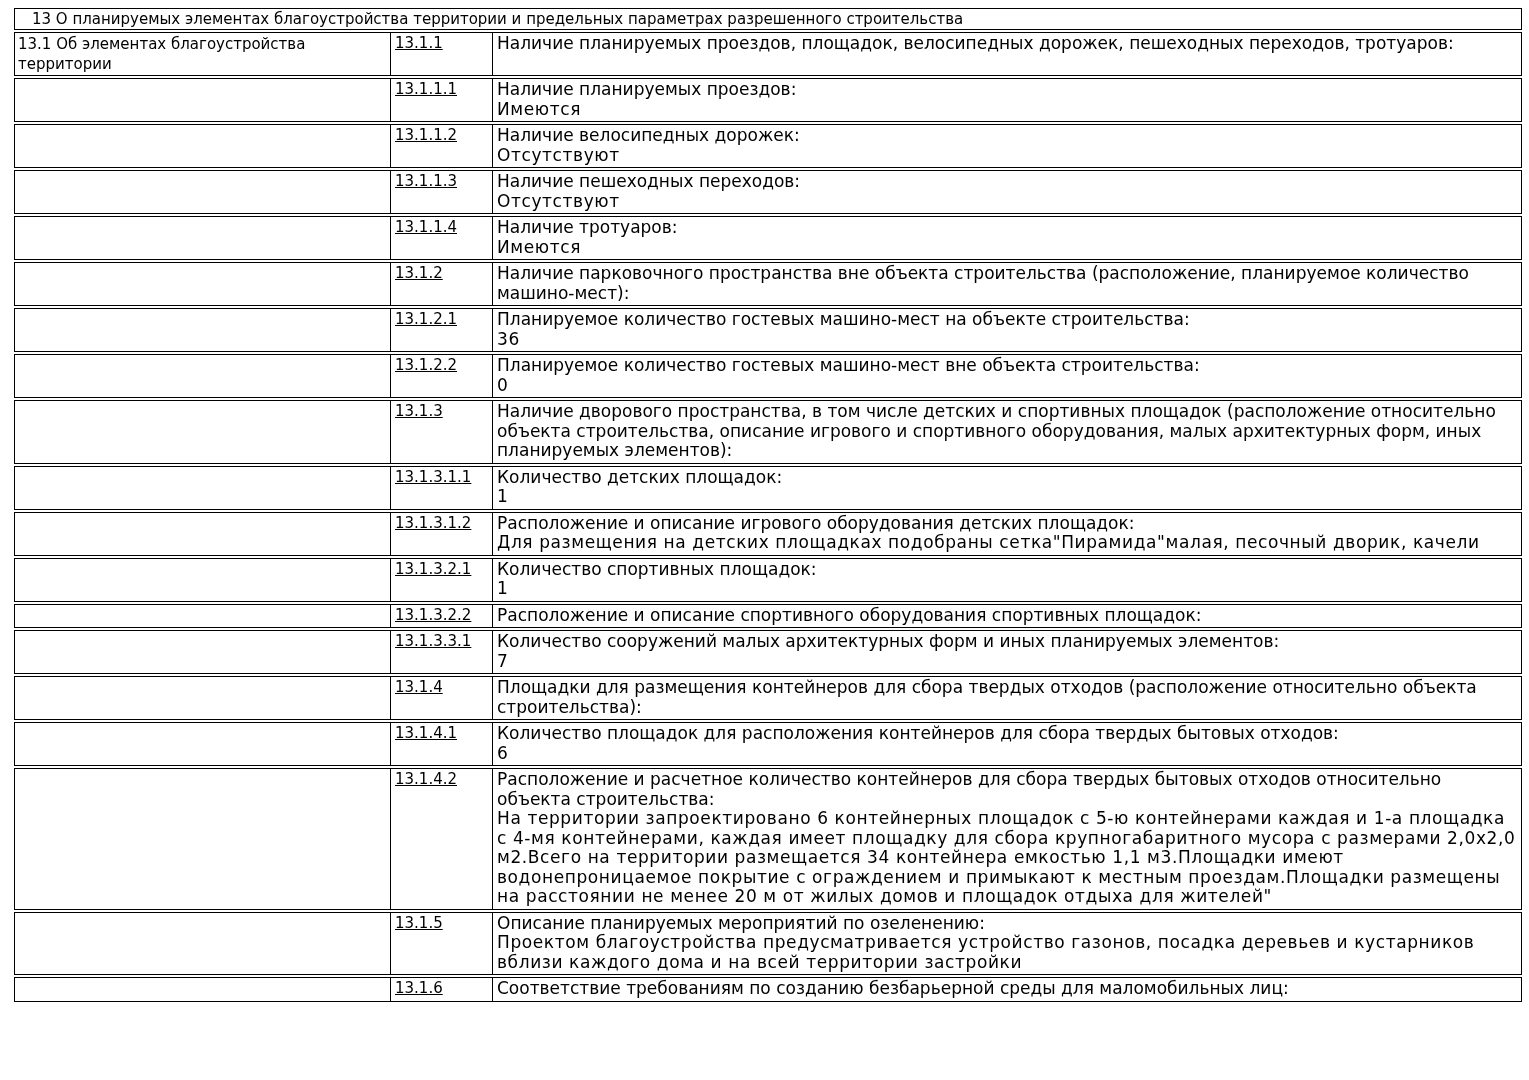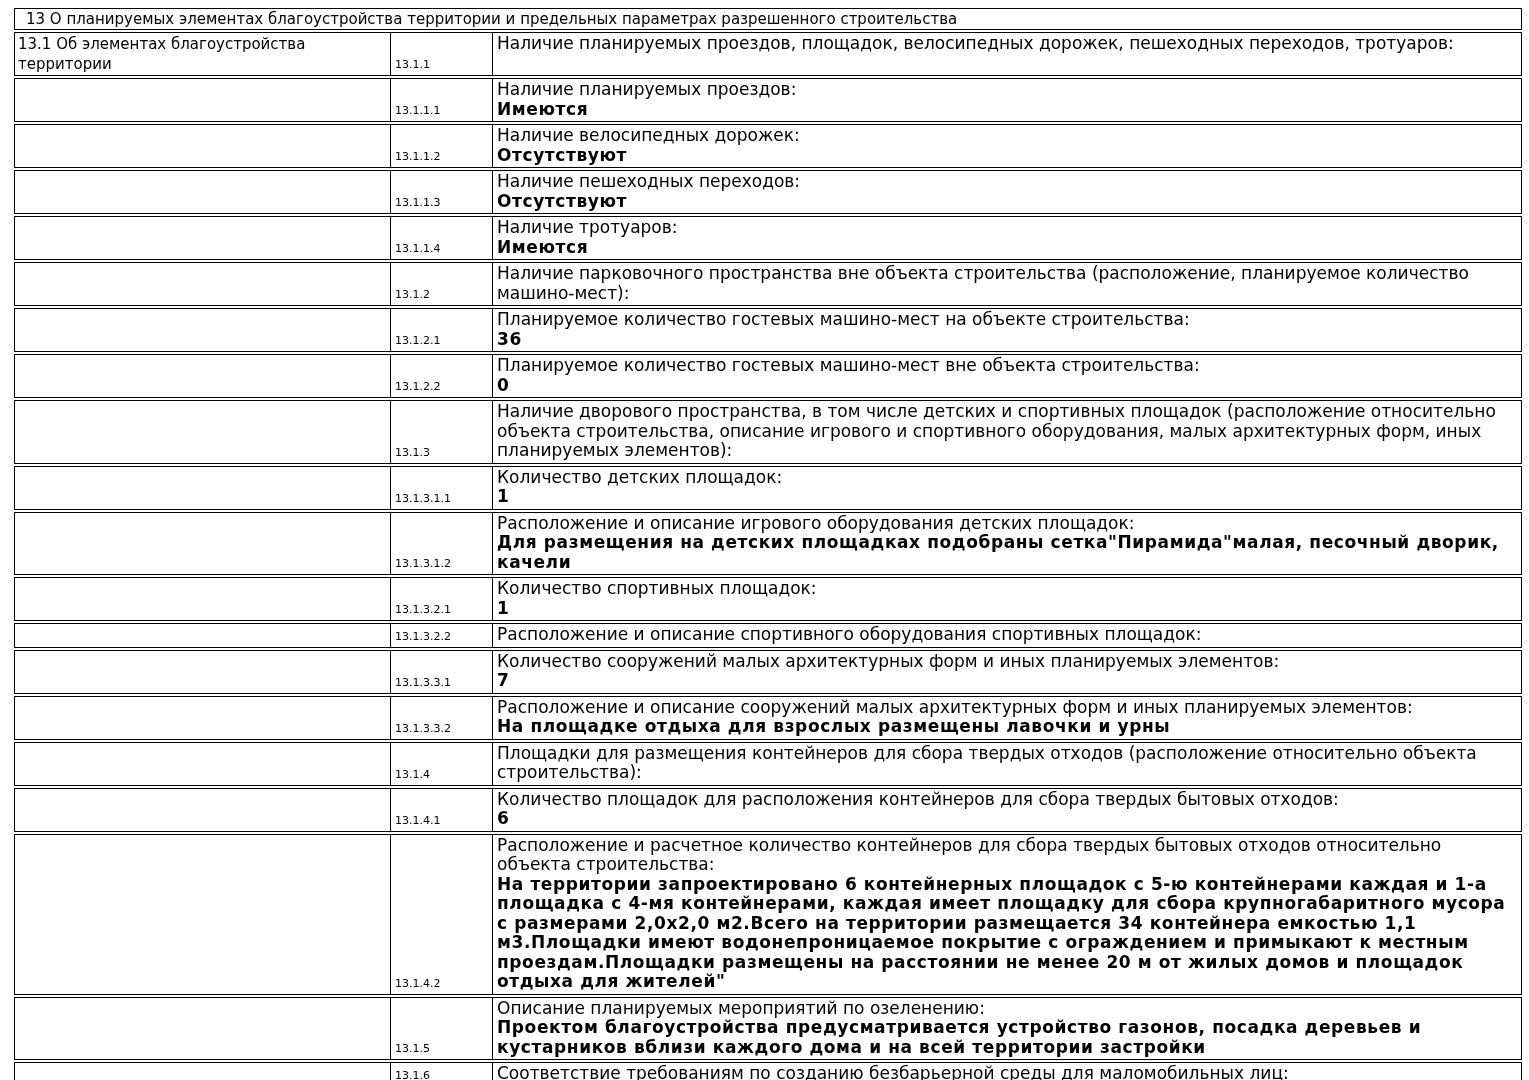--- a/index.html
+++ b/index.html
@@ -26,53 +26,54 @@
   }
   .cell {
     border: 1px solid #000000;
     box-sizing: border-box;
     background: #ffffff;
   }
   .header-cell {
     width: 100%;
     font-size: 15px;
     line-height: 20px;
-    padding: 0 11px;
+    padding: 0 17px;
     white-space: nowrap;
     overflow: hidden;
   }
   .c1 {
     width: 377px;
     flex: 0 0 377px;
     padding: 1px 20px 1px 3px;
     font-size: 15px;
     line-height: 20px;
   }
   .c2 {
     width: 103px;
     flex: 0 0 103px;
     margin-left: -1px;
     padding: 1px 2px 1px 4px;
-    font-size: 11px;
+    font-size: 15px;
     line-height: 19px;
     display: flex;
-    align-items: flex-end;
+    align-items: flex-start;
+    text-decoration: underline;
   }
   .c3 {
     flex: 1 1 auto;
     margin-left: -1px;
     padding: 1px 4px 2px 4px;
     font-size: 17px;
     line-height: 19.5px;
   }
   .label {
     font-weight: normal;
   }
   .value {
-    font-weight: bold;
+    font-weight: normal;
     letter-spacing: 0.6px;
   }
 </style>
 </head>
 <body>
 
 <div class="doc">
   <div class="row">
     <div class="cell header-cell">13 О планируемых элементах благоустройства территории и предельных параметрах разрешенного строительства</div>
   </div>
@@ -251,32 +252,20 @@
     </div>
     <div class="cell c2">
       <span>13.1.3.3.1</span>
     </div>
     <div class="cell c3">
       <div class="label">Количество сооружений малых архитектурных форм и иных планируемых элементов:</div>
       <div class="value">7</div>
     </div>
   </div>
 
-  <div class="row">
-    <div class="cell c1">
-      <span></span>
-    </div>
-    <div class="cell c2">
-      <span>13.1.3.3.2</span>
-    </div>
-    <div class="cell c3">
-      <div class="label">Расположение и описание сооружений малых архитектурных форм и иных планируемых элементов:</div>
-      <div class="value">На площадке отдыха для взрослых размещены лавочки и урны</div>
-    </div>
-  </div>
 
   <div class="row">
     <div class="cell c1">
       <span></span>
     </div>
     <div class="cell c2">
       <span>13.1.4</span>
     </div>
     <div class="cell c3">
       <div class="label">Площадки для размещения контейнеров для сбора твердых отходов (расположение относительно объекта строительства):</div>

